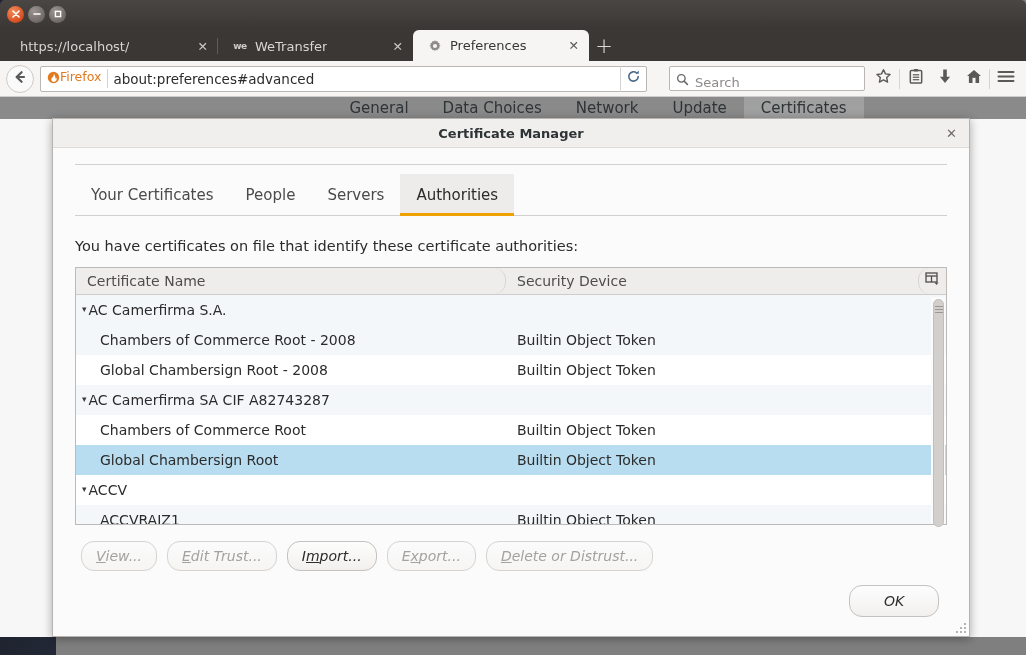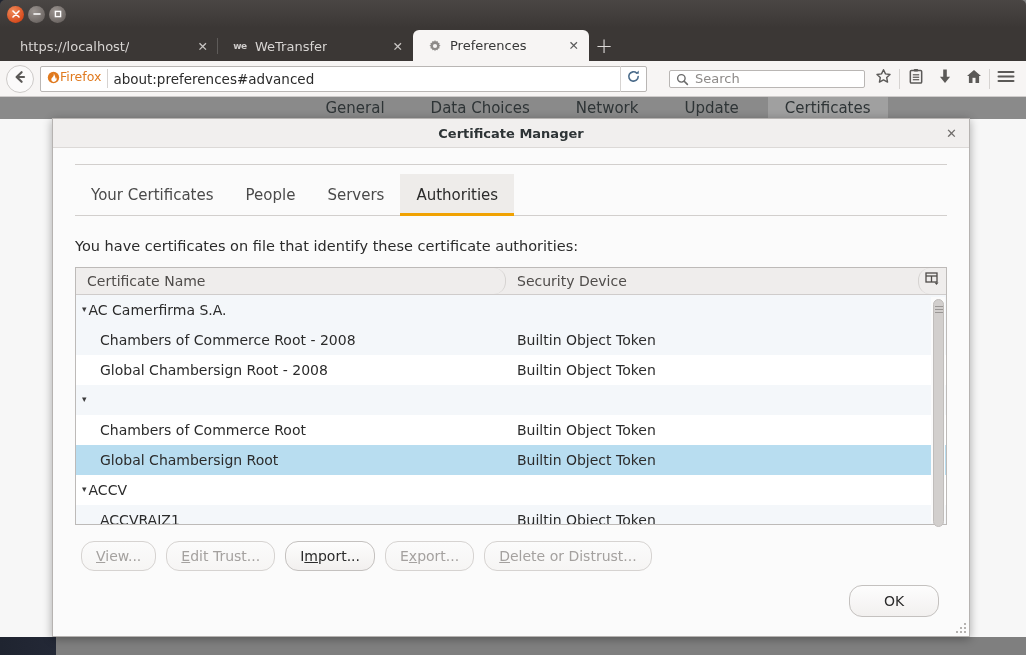--- a/index.html
+++ b/index.html
@@ -109,38 +109,38 @@
     display:flex; align-items:center; padding: 0 0 0 6px;
     min-width: 0;
   }
   .identity { display:flex; align-items:flex-start; padding-right:6px;
               border-right:1px solid #d6d3d1; margin-right:5px; }
   .identity .iname { color:#e07a1f; font-size:12.5px; }
   .urltext { font-size: 13.5px; color:#2b2b2b; flex:1 1 auto; white-space:nowrap; overflow:hidden;}
   .reload { width: 26px; height:26px; display:flex; align-items:center; justify-content:center;
             border-left:1px solid #d6d3d1; }
   .searchbar {
-    width: 196px; height: 18px; background:#fff; border:1px solid #b9b6b4;
-    border-radius:2px; display:flex; align-items:flex-start; gap:6px; padding:0 6px;
+    width: 196px; height: 25px; background:#fff; border:1px solid #b9b6b4;
+    border-radius:2px; display:flex; align-items:flex-end; gap:6px; padding:0 6px;
     margin-left: 22px;
   }
   .searchbar .sph { color:#8d8a88; font-size:13px; }
   .navicons { display:flex; align-items:center; margin-left: 4px; }
   .navicon { width: 29px; height: 30px; display:flex; align-items:center; justify-content:center; }
   .navsep { width:1px; height:20px; background:#d6d3d1; margin:0 1px; }
 
   
   .content {
     position: absolute; left: 0; top: 97px; right: 0; bottom: 0;
     background: #f7f7f7;
     overflow: hidden;
   }
   .prefs-tabrow {
     height: 22px; background: #8a8a8a;
-    display:flex; justify-content:center; gap:12px;
+    display:flex; justify-content:center; gap:0;
     padding-left: 170px;
   }
   .prefs-tab {
     color:#2e3436; font-size: 15px; padding: 0 17px; height:22px;
     display:flex; align-items:center;
   }
   .prefs-tab.selected { background:#a0a0a0; }
   .prefs-body { height: 100%; background:#f7f7f7; }
 
   
@@ -236,21 +236,21 @@
     position:absolute; left:50%; transform:translateX(-50%); top:6px;
     width:8px; height:9px;
   }
   .vthumb .grip i { display:block; height:1px; background:#9a9795; margin-bottom:2px; }
 
   
   .btnrow { display:flex; gap: 10px; padding: 16px 0 0 6px; }
   .btn {
     font-size: 14px; padding: 6px 14px; border-radius:13px;
     background: linear-gradient(to bottom,#fdfdfd,#f2f0ef);
-    border: 1px solid #c4c1bf; color:#2b2b2b; white-space:nowrap;
+    border: 1px solid #c4c1bf; color:#2b2b2b; white-space:nowrap;font-style:italic;
   }
   .btn.disabled { color:#a4a19f; border-color:#d6d3d1;
                   background: linear-gradient(to bottom,#fbfbfb,#f6f5f4); }
   .btn u { text-decoration: underline; }
   .okrow { display:flex; justify-content:flex-end; padding: 14px 8px 0 0; }
   .btn.ok { min-width: 90px; text-align:center; padding: 7px 24px; }
 
   .grip-corner {
     position:absolute; right:3px; bottom:3px; width:10px; height:10px;
   }
@@ -565,20 +565,21 @@
           <div class="trow even">
             <div class="cell1 childpad">
               <span>Global Chambersign Root - 2008</span>
             </div>
             <div class="cell2">Builtin Object Token</div>
           </div>
 
           <div class="trow odd">
             <div class="cell1">
               <span class="twisty">▾</span>
+              <span>AC Camerfirma SA CIF A82743287</span>
             </div>
             <div class="cell2"></div>
           </div>
 
           <div class="trow even">
             <div class="cell1 childpad">
               <span>Chambers of Commerce Root</span>
             </div>
             <div class="cell2">Builtin Object Token</div>
           </div>

